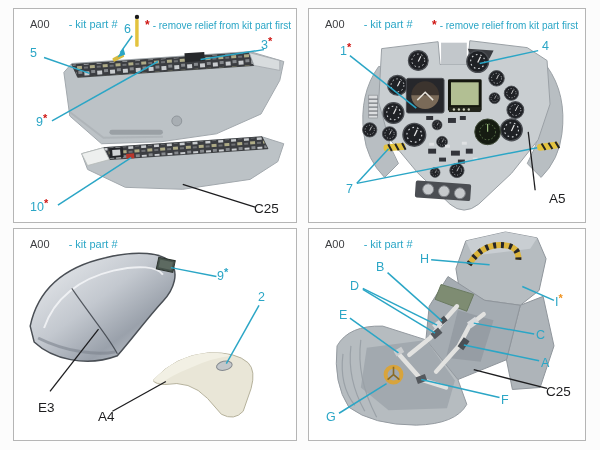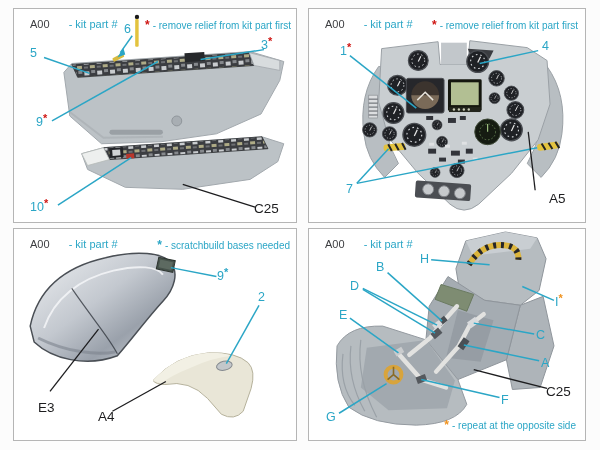--- a/index.html
+++ b/index.html
@@ -223,23 +223,20 @@
     <g stroke="#1d1d1f" stroke-width="1.3">
       <line x1="36" y1="164" x2="85" y2="101"></line>
       <line x1="99" y1="184" x2="153" y2="154"></line>
     </g>
   </svg>
 
   <div class="hdr">
     <span class="pn">A00</span>
     <span class="sfx">- kit part #</span>
   </div>
-  <div class="note" style="top:10px;right:6px">
-    <span class="star tealc">*</span><span>- scratchbuild bases needed</span>
-  </div>
 
   <span class="co" style="left:203px;top:41px"><span>9</span><sup class="tealc">*</sup></span>
   <span class="co" style="left:244px;top:62px"><span>2</span></span>
   <span class="plabel" style="left:24px;top:172px">E3</span>
   <span class="plabel" style="left:84px;top:181px">A4</span>
 </section>
 
 <section class="panel" style="left:308px;top:228px;width:278px;height:213px">
   <svg viewBox="0 0 278 213">
 
@@ -300,16 +297,13 @@
   <span class="co" style="left:67px;top:32px"><span>B</span></span>
   <span class="co" style="left:41px;top:51px"><span>D</span></span>
   <span class="co" style="left:30px;top:80px"><span>E</span></span>
   <span class="co" style="left:246px;top:67px"><span>I</span><sup class="orange">*</sup></span>
   <span class="co" style="left:227px;top:100px"><span>C</span></span>
   <span class="co" style="left:232px;top:128px"><span>A</span></span>
   <span class="plabel" style="left:237px;top:156px">C25</span>
   <span class="co" style="left:192px;top:165px"><span>F</span></span>
   <span class="co" style="left:17px;top:182px"><span>G</span></span>
 
-  <div class="note" style="top:190px;right:9px">
-    <span class="star orange">*</span><span>- repeat at the opposite side</span>
-  </div>
 </section>
 
 </body></html>

